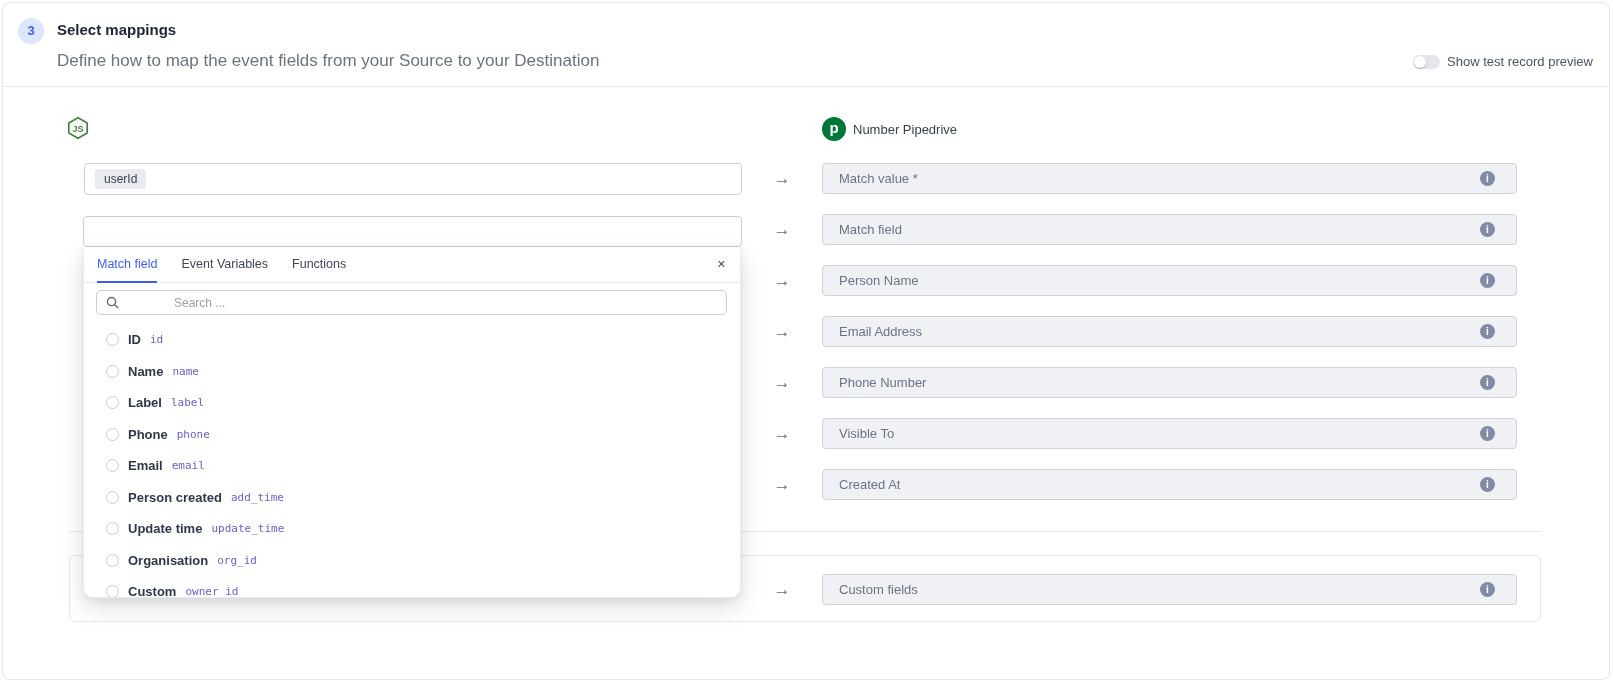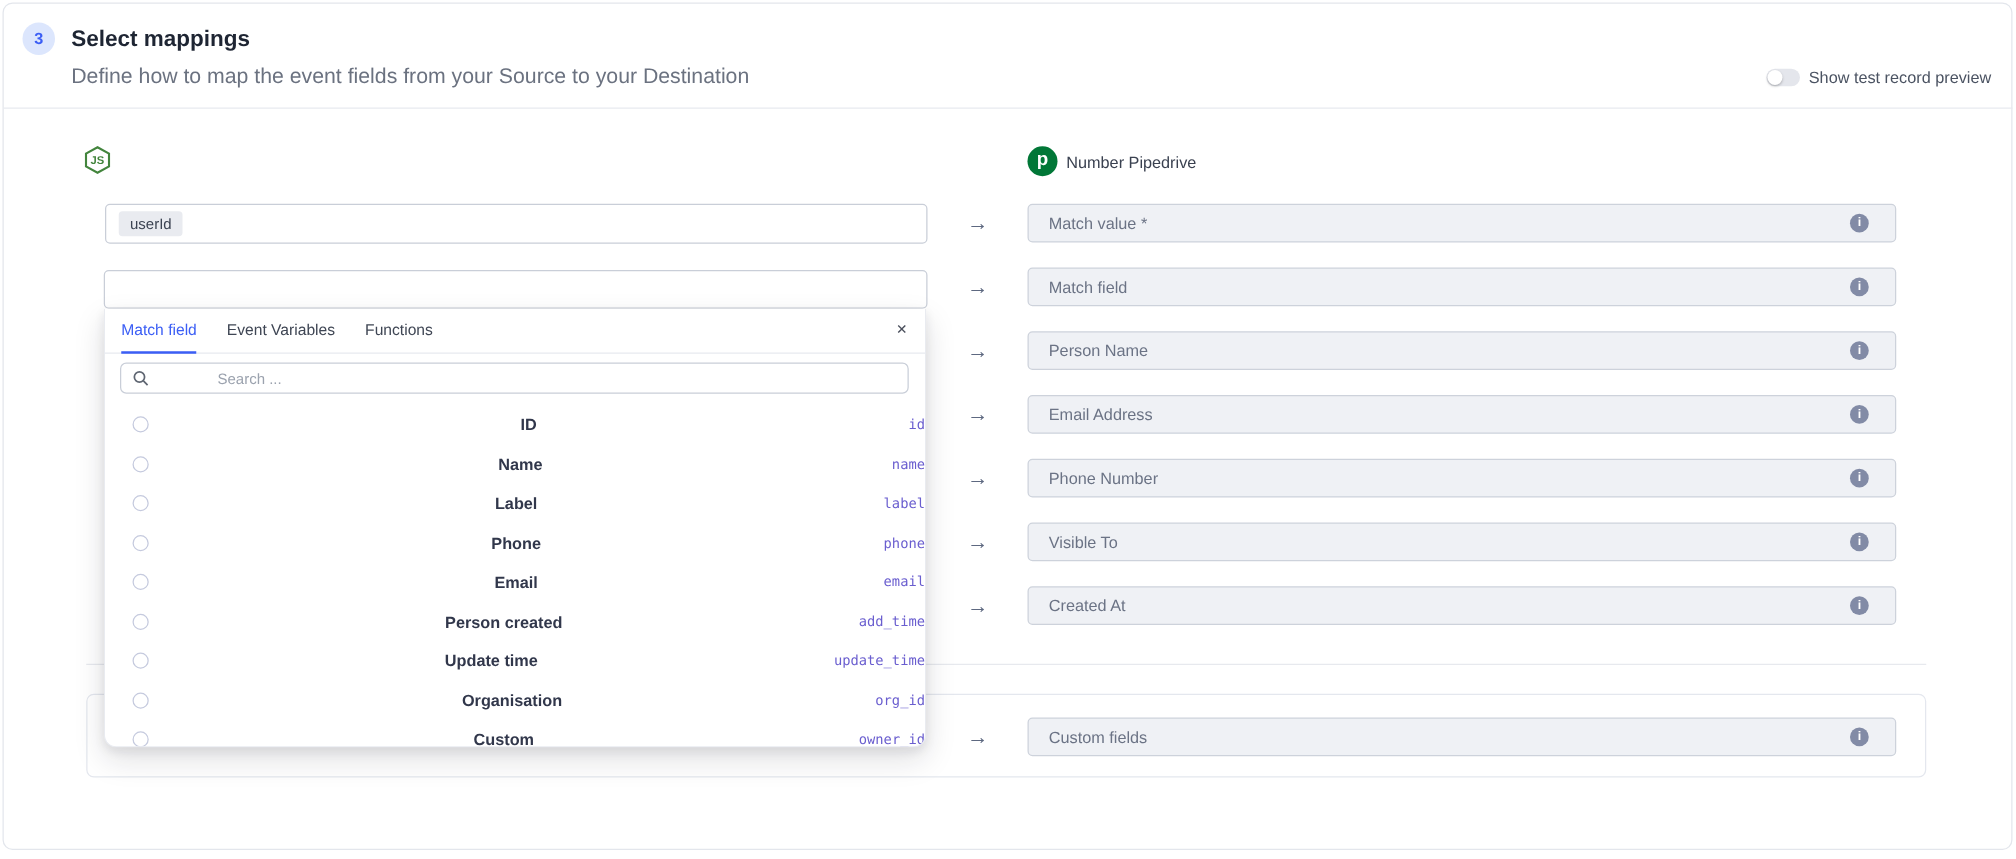--- a/index.html
+++ b/index.html
@@ -8,21 +8,21 @@
   .page { position:relative; width:1613px; height:687px; background:#fff; overflow:hidden; }
 
   .frame { position:absolute; left:2px; top:2px; width:1608px; height:678px;
            border:1px solid #e3e6ec; border-radius:8px; pointer-events:none; z-index:0; }
   .header-border { position:absolute; left:3px; top:86px; width:1607px; height:1px; background:#e8eaef; }
 
   
   .step-badge { position:absolute; left:18px; top:18px; width:26px; height:26px; border-radius:50%;
                 background:var(--badge-bg,#dce6fd); color:var(--accent,#3b5ef5);
                 font-size:13px; font-weight:bold; line-height:26px; text-align:center; }
-  .page-title { position:absolute; left:57px; top:21px; font-size:18px; font-weight:bold; color:#1e2533; }
+  .page-title { position:absolute; left:57px; top:21px; font-size:15px; font-weight:bold; color:#1e2533; }
   .page-subtitle { position:absolute; left:57px; top:51px; font-size:17px; color:#6b7280; }
   .toggle { position:absolute; left:1413px; top:55px; width:27px; height:14px; border-radius:7px;
             background:#e4e6ec; cursor:pointer; }
   .toggle .knob { position:absolute; left:1px; top:1px; width:12px; height:12px; border-radius:50%;
                   background:#fff; box-shadow:0 1px 2px rgba(0,0,0,.25); }
   .toggle-label { position:absolute; left:1447px; top:55px; height:14px; line-height:14px;
                   font-size:13px; color:#4b5362; }
 
   
   .node-icon { position:absolute; left:66px; top:116px; width:24px; height:24px; }
@@ -42,21 +42,21 @@
   .dd-tab.active { color:var(--accent,#3b5ef5); border-bottom:2px solid var(--accent,#3b5ef5); }
   .dd-close { position:absolute; right:14px; top:0; height:36px; line-height:34px; font-size:11px;
               color:#4a4f5c; cursor:pointer; }
   .dd-search { position:absolute; left:12px; top:43px; width:631px; height:25px;
                border:1px solid #c9ced8; border-radius:5px; display:flex; align-items:center; padding-left:9px;gap:48px; }
   .dd-search svg { flex:0 0 auto; }
   .dd-search input { border:none; outline:none; margin-left:7px; font-size:12px; color:#333;
                      font-family:"Liberation Sans", sans-serif; width:560px; background:transparent; }
   .dd-search input::placeholder { color:#9ba2ae; }
   .dd-item { position:absolute; left:0; right:0; height:32px; display:flex; align-items:center;
-             padding-left:22px; cursor:pointer;justify-content:space-between; }
+             padding-left:22px; cursor:pointer; }
   .radio { width:13px; height:13px; border:1.5px solid #c5cade; border-radius:50%; background:#fff; flex:0 0 auto; }
   .dd-item .lbl { margin-left:9px; font-size:13px; font-weight:bold; color:#31374b; }
   .dd-item .code { margin-left:9px; font-size:11px; font-family:"DejaVu Sans Mono", monospace;
                    color:var(--code-purple,#6a5ecf); }
 
   
   .pd-icon { position:absolute; left:822px; top:117px; width:24px; height:24px; border-radius:50%;
              background:var(--pipedrive-green,#017737); color:#fff; font-size:15px; font-weight:bold;
              line-height:22px; text-align:center; }
   .dest-title { position:absolute; left:853px; top:122px; font-size:13px; color:#3a4150; }

